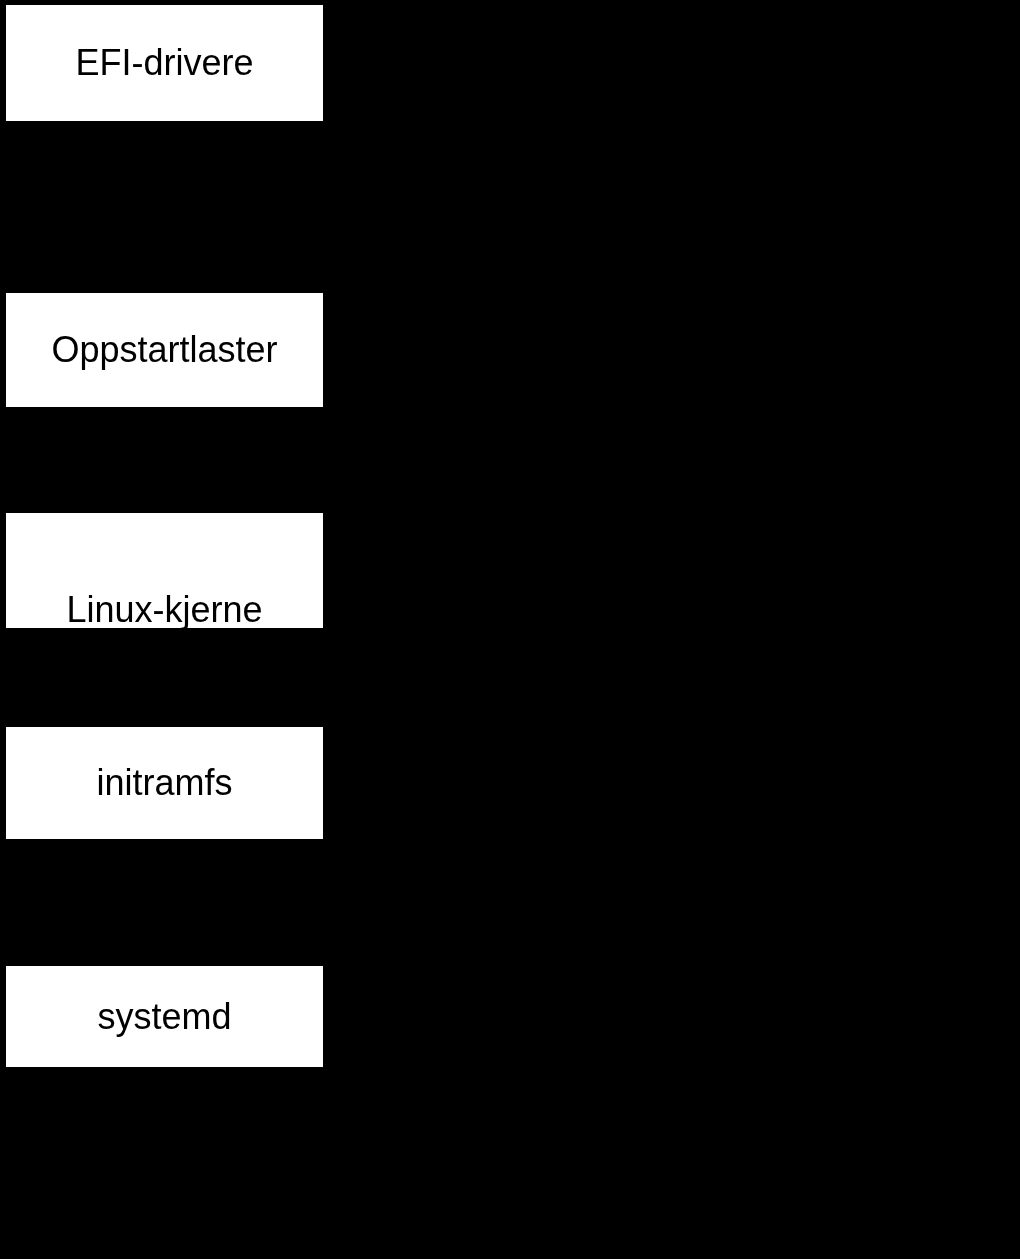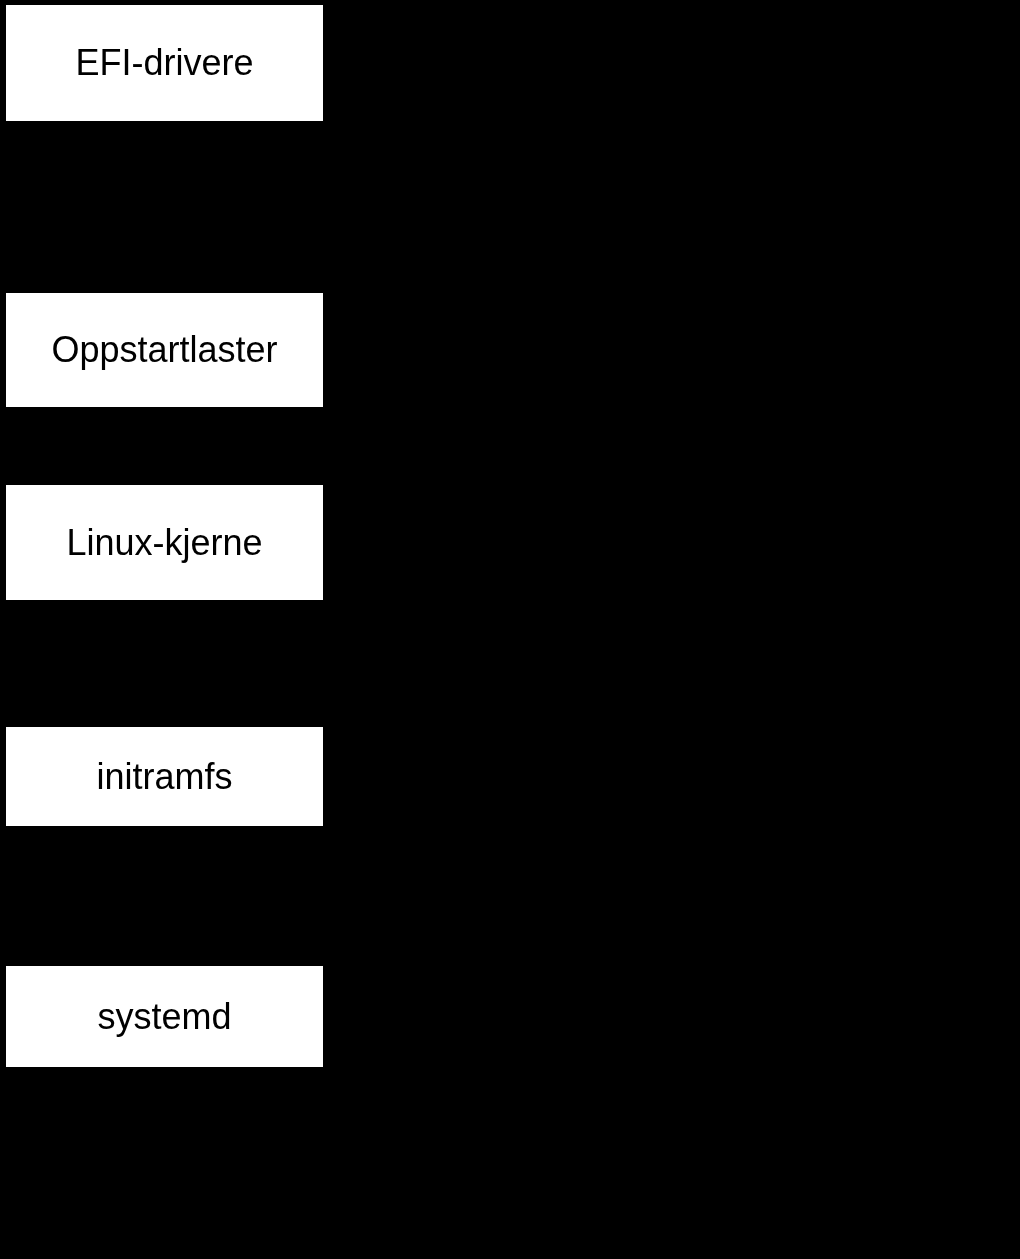--- a/index.html
+++ b/index.html
@@ -29,22 +29,22 @@
     box-sizing: border-box;
   }
   .node-label {
     font-size: 36px;
     line-height: 1;
     color: #000000;
     white-space: nowrap;
   }
   .node-1 { top: 5px;   height: 116px; }
   .node-2 { top: 246px; height: 114px; margin-top: 47px; }
-  .node-3 { top: 485px; height: 115px; }
-  .node-4 { top: 727px; height: 99px; }
+  .node-3 { top: 513px; height: 115px; align-items: flex-end; }
+  .node-4 { top: 727px; height: 112px; }
   .node-5 { top: 966px; height: 101px; }
 </style>
 </head>
 <body>
 
 <div class="canvas">
 
   <div class="node node-1">
     <span class="node-label">EFI-drivere</span>
   </div>

